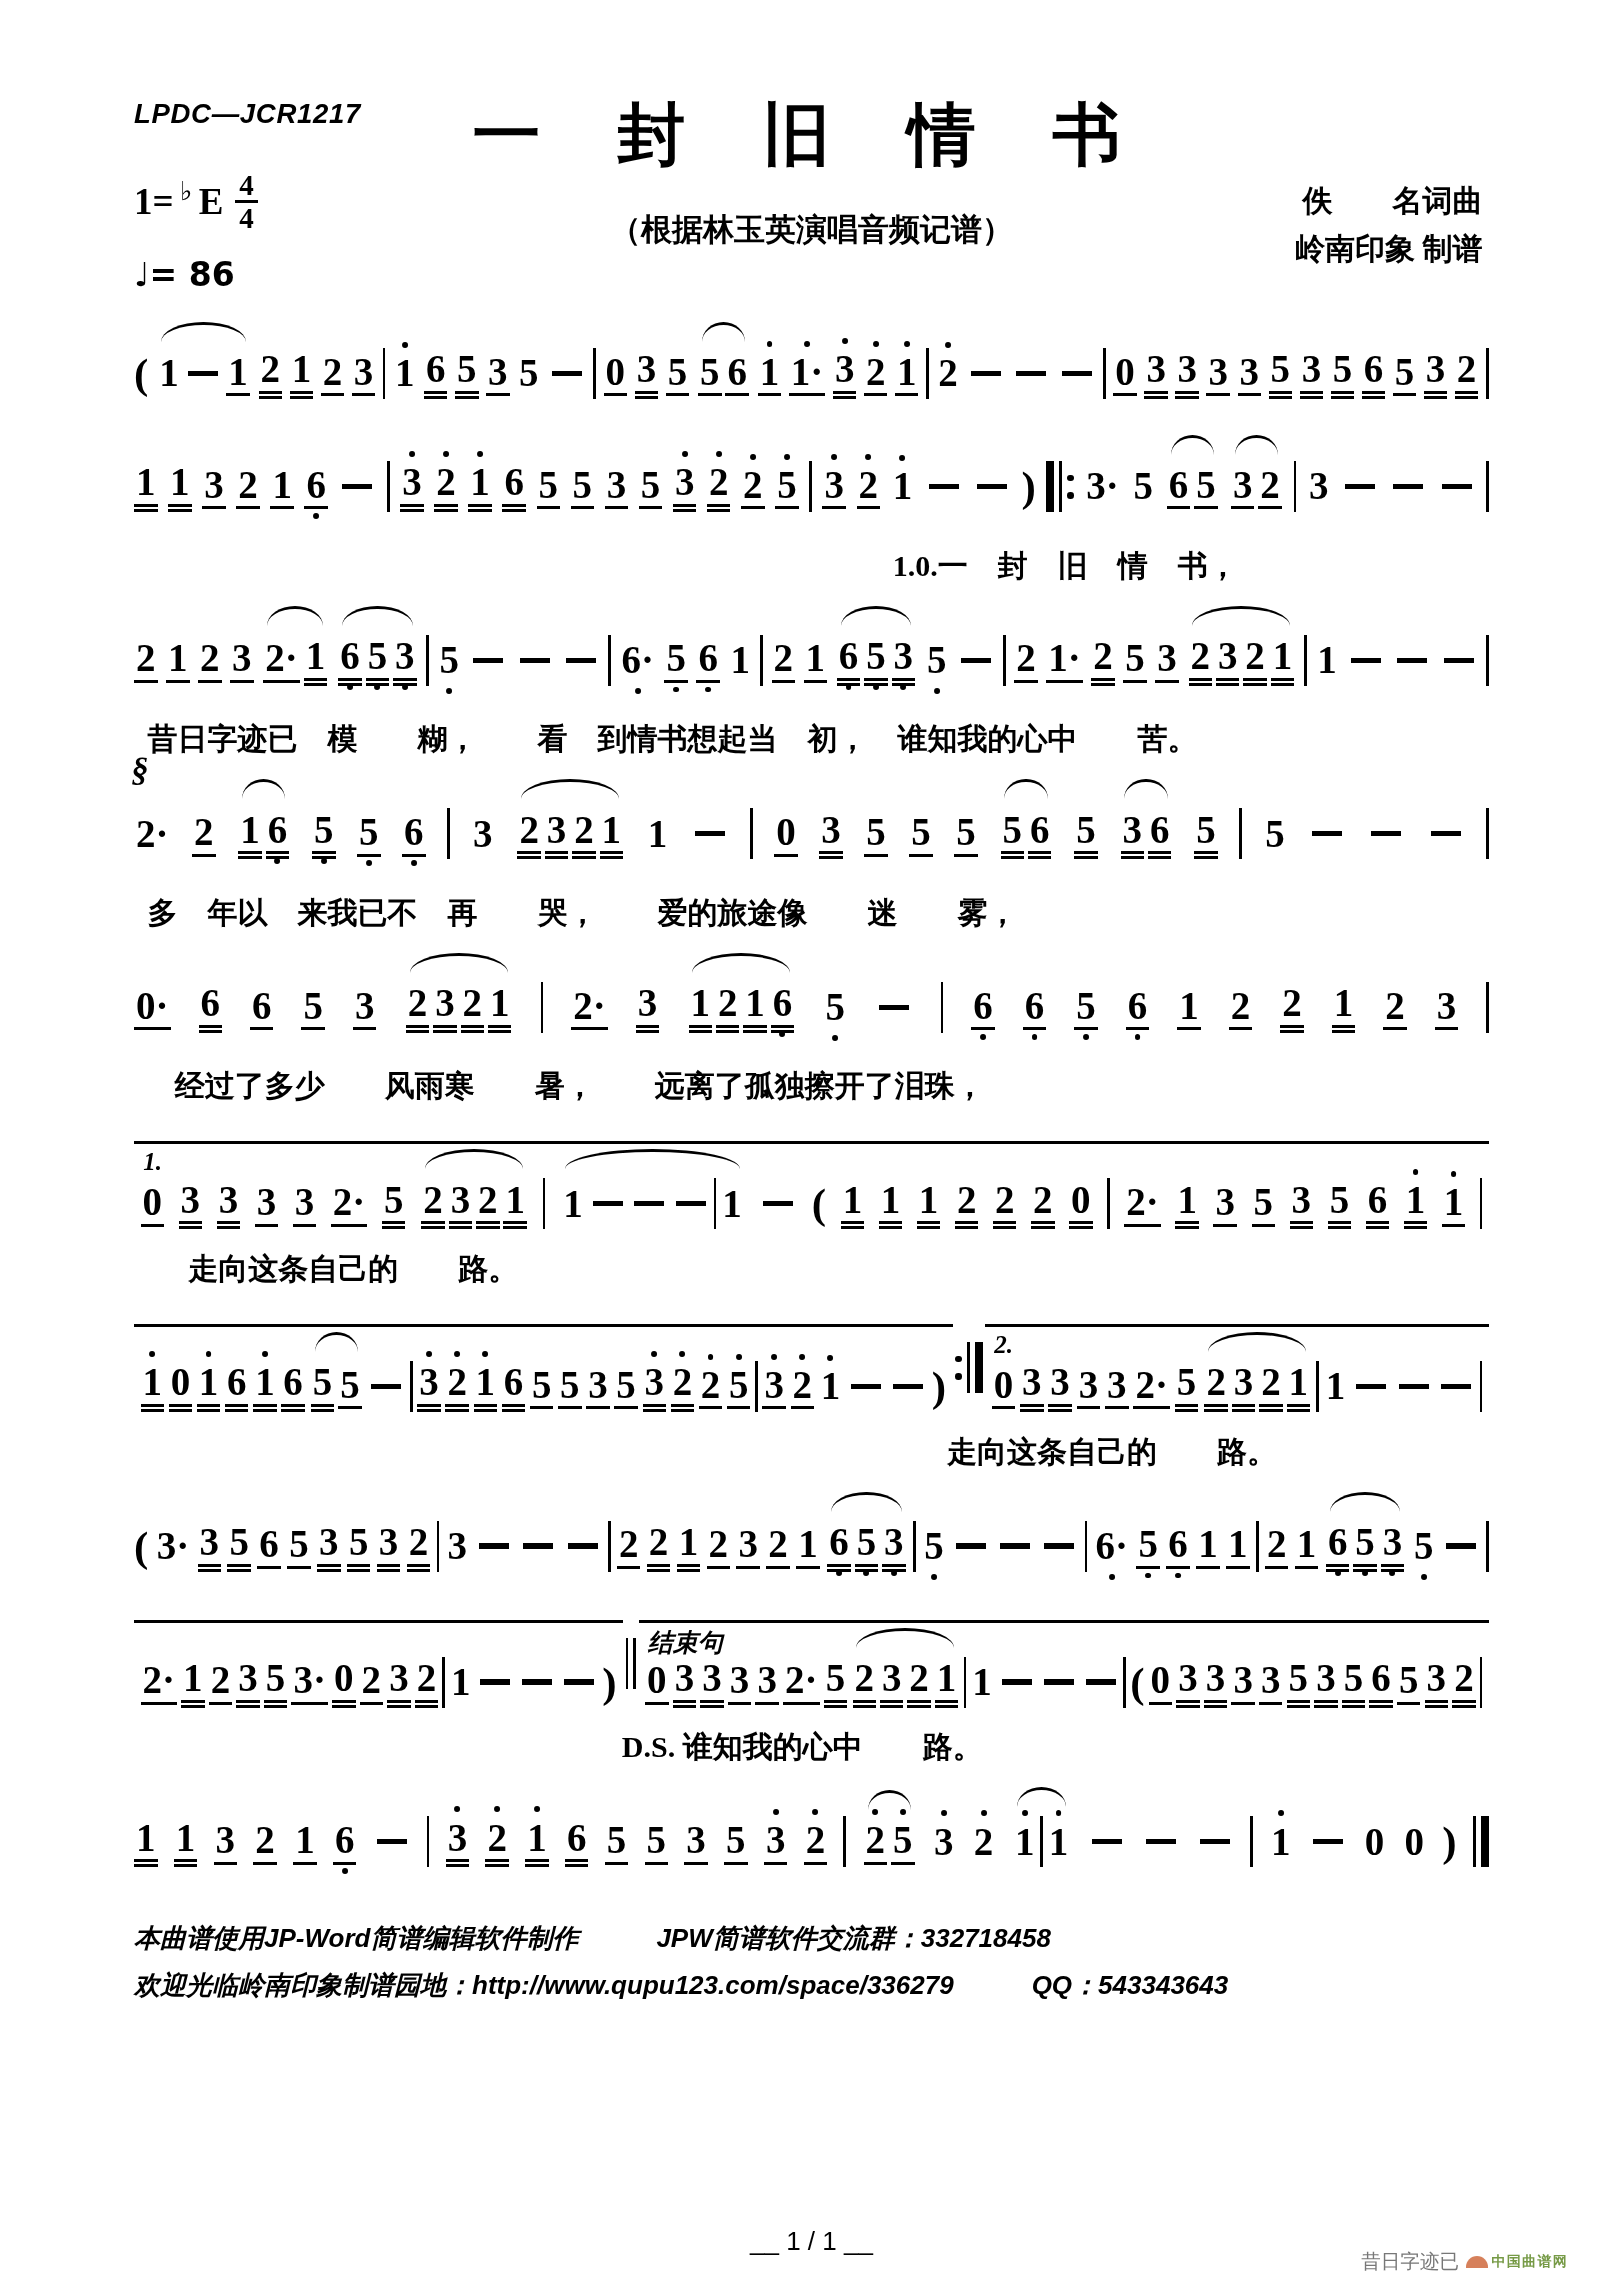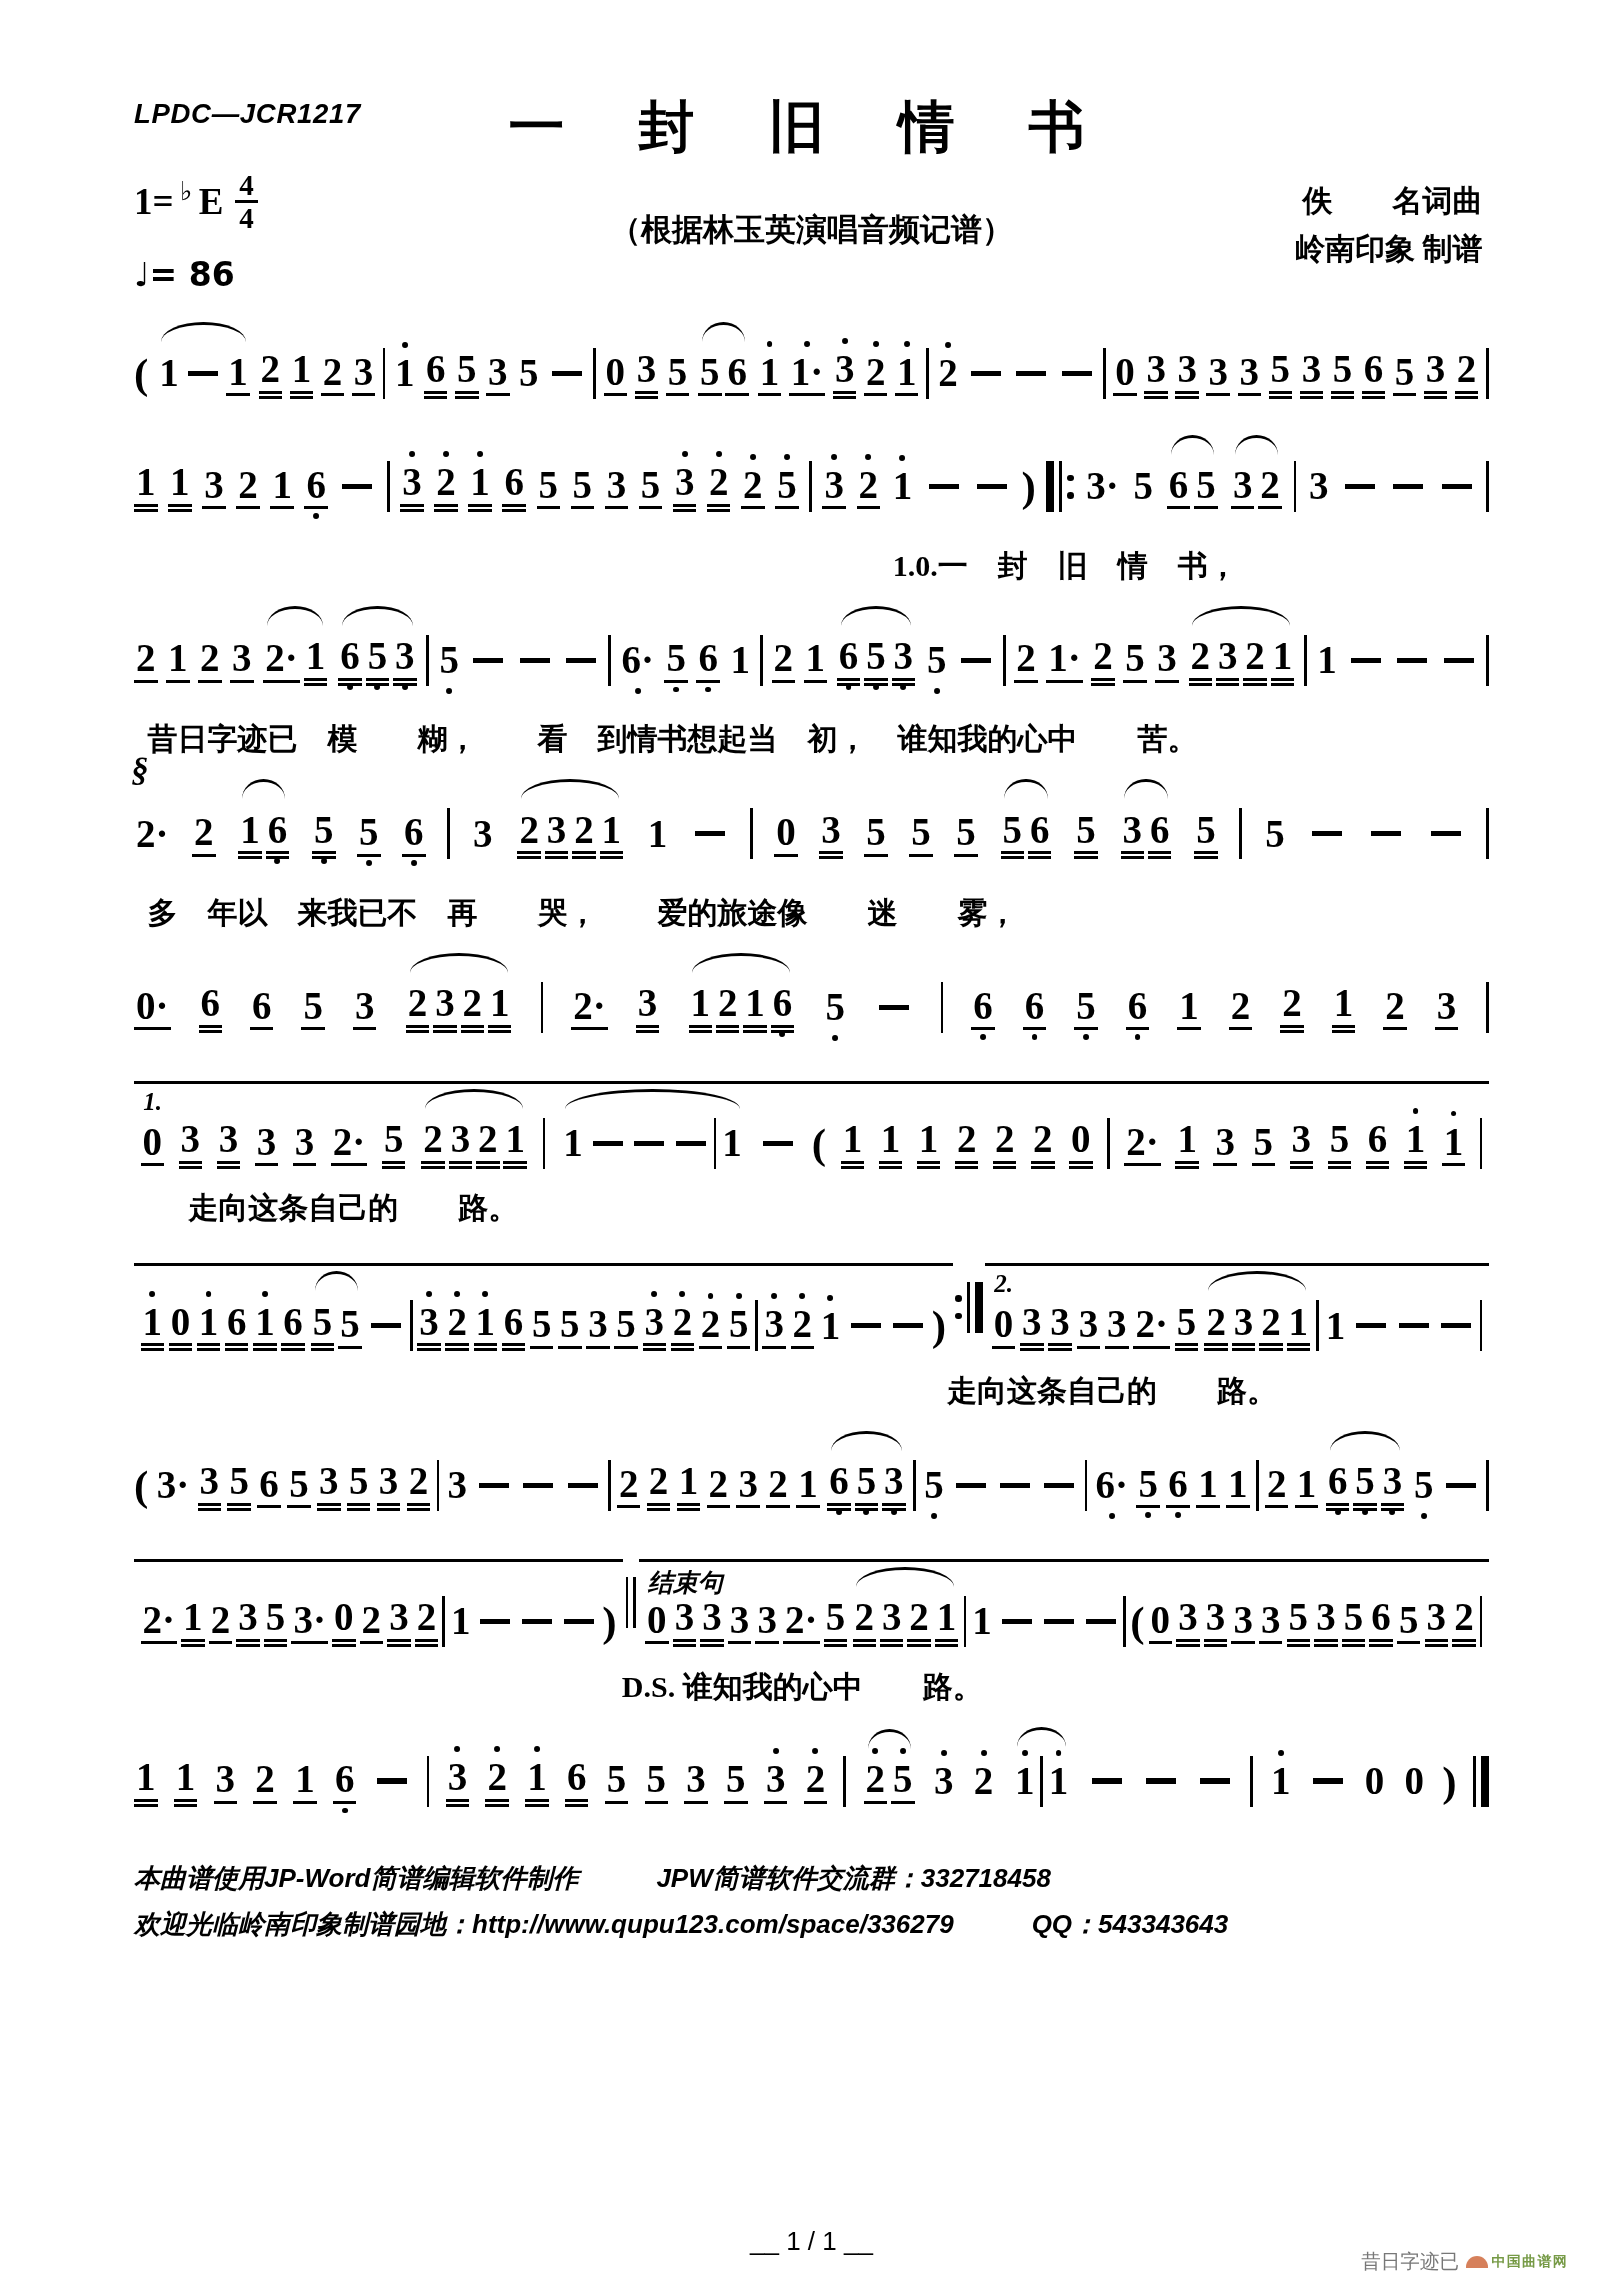--- a/index.html
+++ b/index.html
@@ -3,21 +3,21 @@
 <meta charset="utf-8">
 <style>
   html,body{margin:0;padding:0;background:#ffffff;}
   body{width:1623px;height:2295px;position:relative;color:#000;
        font-family:"Liberation Serif","DejaVu Serif",serif;}
   .sheet{width:1355px;margin:0 auto;padding-top:98px;position:relative;}
 
   
   .hdr{position:relative;height:236px;}
   .song-id{position:absolute;left:0;top:0;font:italic bold 27.5px "Liberation Sans","DejaVu Sans",sans-serif;letter-spacing:0.7px;}
-  .title{position:absolute;left:0;right:0;top:-7.9px;text-align:center;font-weight:bold;font-size:56px;letter-spacing:30px;}
+  .title{position:absolute;left:0;right:0;top:-7.9px;text-align:center;font-weight:bold;font-size:68px;letter-spacing:30px;}
   .keysig{position:absolute;left:0;top:72px;font-weight:bold;font-size:37px;display:flex;align-items:center;gap:6.5px;}
   .flat{font-size:26px;vertical-align:super;position:relative;top:-10.5px;}
   .meter{display:inline-flex;flex-direction:column;align-items:center;font-size:29px;line-height:1.05;margin-left:5.2px;}
   .meter .mtop{border-bottom:3.3px solid #000;padding:0 3.9px;}
   .tempo{position:absolute;left:0;top:157px;font-weight:bold;font-size:33px;font-family:"DejaVu Sans",sans-serif;}
   .subtitle{position:absolute;left:0;right:0;top:111px;text-align:center;font-size:31px;font-weight:bold;}
   .credits{position:absolute;right:6.5px;top:79px;text-align:right;font-size:30px;font-weight:bold;line-height:1.6;}
 
   
   .system{margin-bottom:34px;}
@@ -366,20 +366,21 @@
           <span class="n u1">1</span>
           <span class="n u1">2</span>
           <span class="n u2">2</span>
           <span class="n u2">1</span>
           <span class="n u1">2</span>
           <span class="n u1">3</span>
           <span class="bgrp">
             <span class="bar"></span>
           </span>
         </div>
+        <div class="lyric" style="padding-left: 3%;">经过了多少　　风雨寒　　暑，　　远离了孤独擦开了泪珠，</div>
       </div>
       <div class="system">
         <div class="mline">
           <span class="volta" style="flex-grow: 40;">
             <span class="vlabel">1.</span>
             <span class="n u1">0</span>
             <span class="n u2">3</span>
             <span class="n u2">3</span>
             <span class="n u1">3</span>
             <span class="n u1">3</span>

